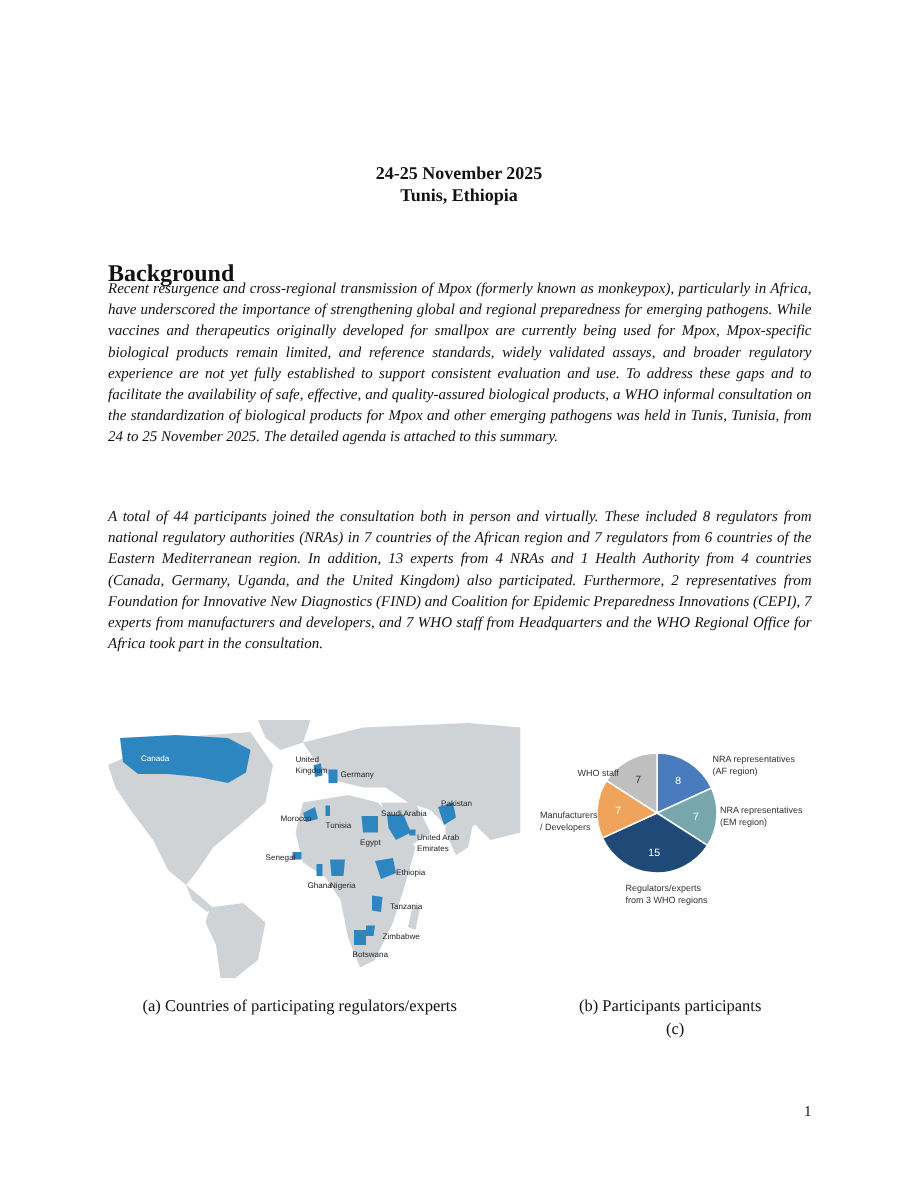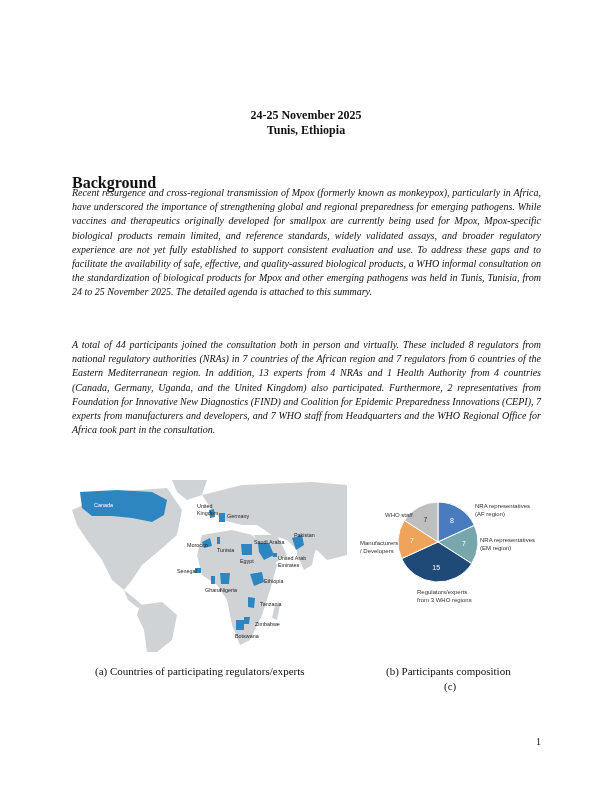--- a/index.html
+++ b/index.html
@@ -122,16 +122,16 @@
     <text class="piel" x="120" y="70">(EM region)</text>
     <text class="piel" x="57" y="114">Regulators/experts</text>
     <text class="piel" x="57" y="122">from 3 WHO regions</text>
     <text class="piel" x="0" y="65">Manufacturers</text>
     <text class="piel" x="0" y="73">/ Developers</text>
     <text class="piel" x="25" y="37">WHO staff</text>
   </g>
 </svg>
 
 <div class="caption cap-a">(a)  Countries of participating regulators/experts</div>
-<div class="caption cap-b">(b)  Participants composition</div>
+<div class="caption cap-b">(b)  Participants participants</div>
 <div class="caption cap-c">(c)</div>
 
 <div class="pagenum">1</div>
 
 </body></html>

